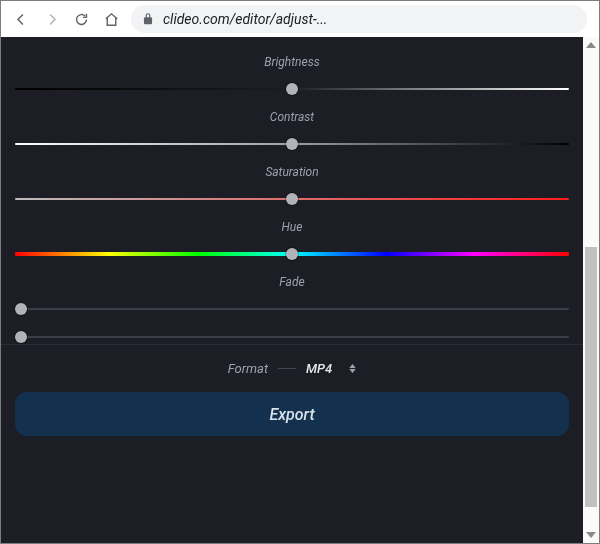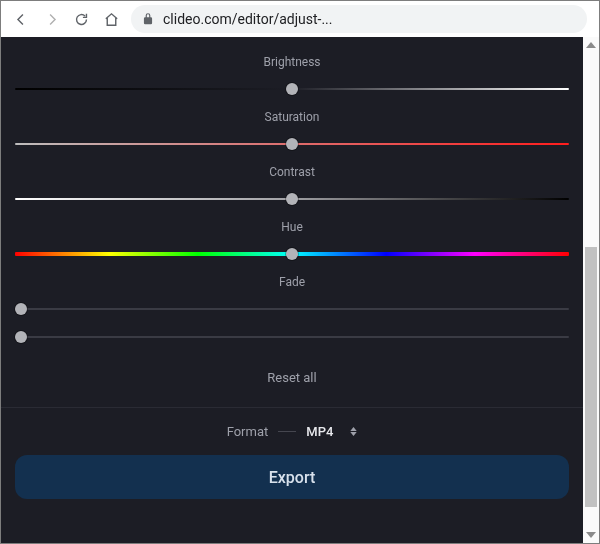--- a/index.html
+++ b/index.html
@@ -1,17 +1,17 @@
 <!DOCTYPE html>
 <html><head>
 <meta charset="utf-8">
 <style>
   * { box-sizing: border-box; margin: 0; padding: 0; }
   html, body { width: 600px; height: 544px; font-family: -apple-system, BlinkMacSystemFont, "Segoe UI", Roboto, Arial, sans-serif; overflow: hidden; background:#fff; }
-  .window { width:600px; height:544px; border:1px solid #7d7d7d; position:relative; }
+  .window { width:600px; height:544px; border:1px solid #7d7d7d; position:relative;font-style:italic; }
 
   
   .chrome { height:36px; background:#fff; display:flex; align-items:center; padding:0 6px; gap:2px; }
   .chrome-btn { width:28px; height:28px; border-radius:50%; display:flex; align-items:center; justify-content:center; color:#5f6368; }
   .chrome-btn.disabled { color:#b0b0b0; }
   .chrome-btn svg { width:17px; height:17px; }
   .omnibox { flex:1; height:28px; background:#f1f3f4; border-radius:14px; margin:0 6px 0 4px; display:flex; align-items:center; padding:0 10px; gap:8px; color:#202124; font-size:14px; }
   .omnibox .url { white-space:nowrap; overflow:hidden; text-overflow:ellipsis; }
   .lock { width:14px; height:14px; color:#5f6368; flex-shrink:0; }
 
@@ -87,31 +87,31 @@
 
         <div class="slider-block">
           <div class="slider-label">Brightness</div>
           <div class="track-wrap">
             <div class="track brightness"></div>
             <div class="thumb" style="left:50%"></div>
           </div>
         </div>
 
         <div class="slider-block">
-          <div class="slider-label">Saturation</div>
+          <div class="slider-label">Contrast</div>
           <div class="track-wrap">
-            <div class="track saturation"></div>
+            <div class="track contrast"></div>
             <div class="thumb" style="left:50%"></div>
           </div>
         </div>
 
         <div class="slider-block">
-          <div class="slider-label">Contrast</div>
+          <div class="slider-label">Saturation</div>
           <div class="track-wrap">
-            <div class="track contrast"></div>
+            <div class="track saturation"></div>
             <div class="thumb" style="left:50%"></div>
           </div>
         </div>
 
         <div class="slider-block">
           <div class="slider-label">Hue</div>
           <div class="track-wrap">
             <div class="track hue"></div>
             <div class="thumb" style="left:50%"></div>
           </div>
@@ -127,21 +127,20 @@
 
         <div class="slider-block">
           <div class="track-wrap">
             <div class="track plain"></div>
             <div class="thumb" style="left:1%"></div>
           </div>
         </div>
 
       </div>
 
-      <div class="reset">Reset all</div>
 
       <div class="format-bar">
         <span>Format</span>
         <span class="dash"></span>
         <span class="format-val">
           <span>MP4</span>
           <span class="updown">
             <svg viewBox="0 0 8 5">
                 <path d="M0 5 L4 0 L8 5 Z" fill="#9ea0aa"></path>
               </svg>

